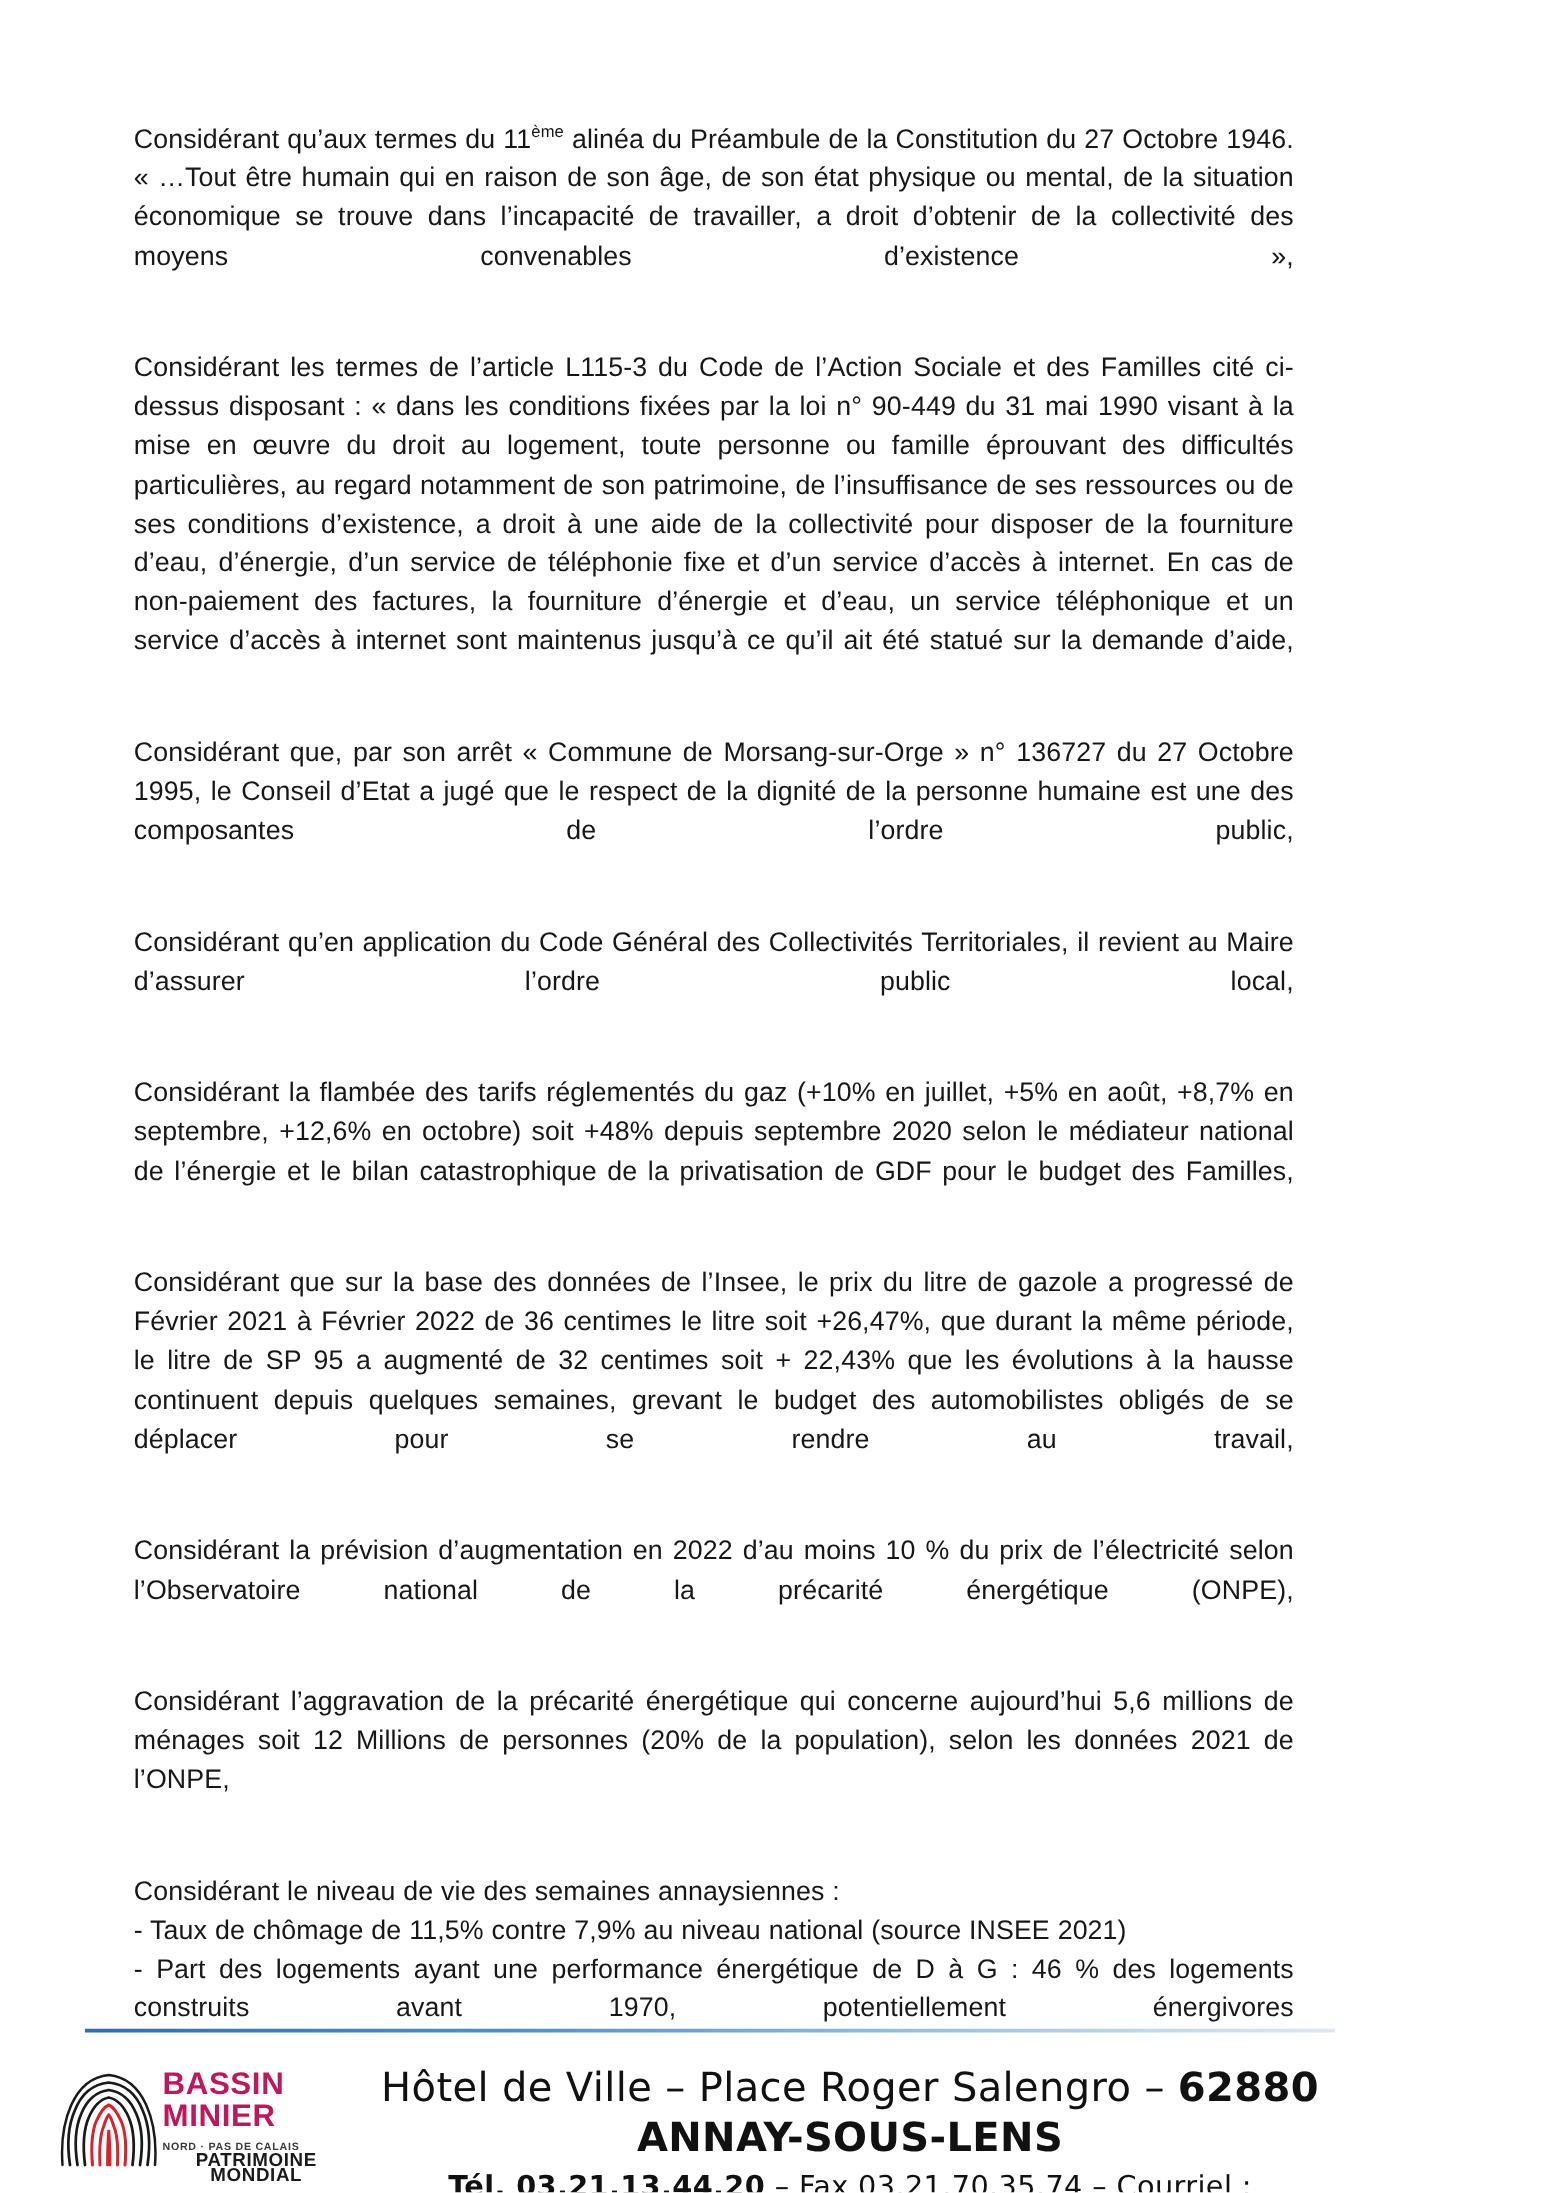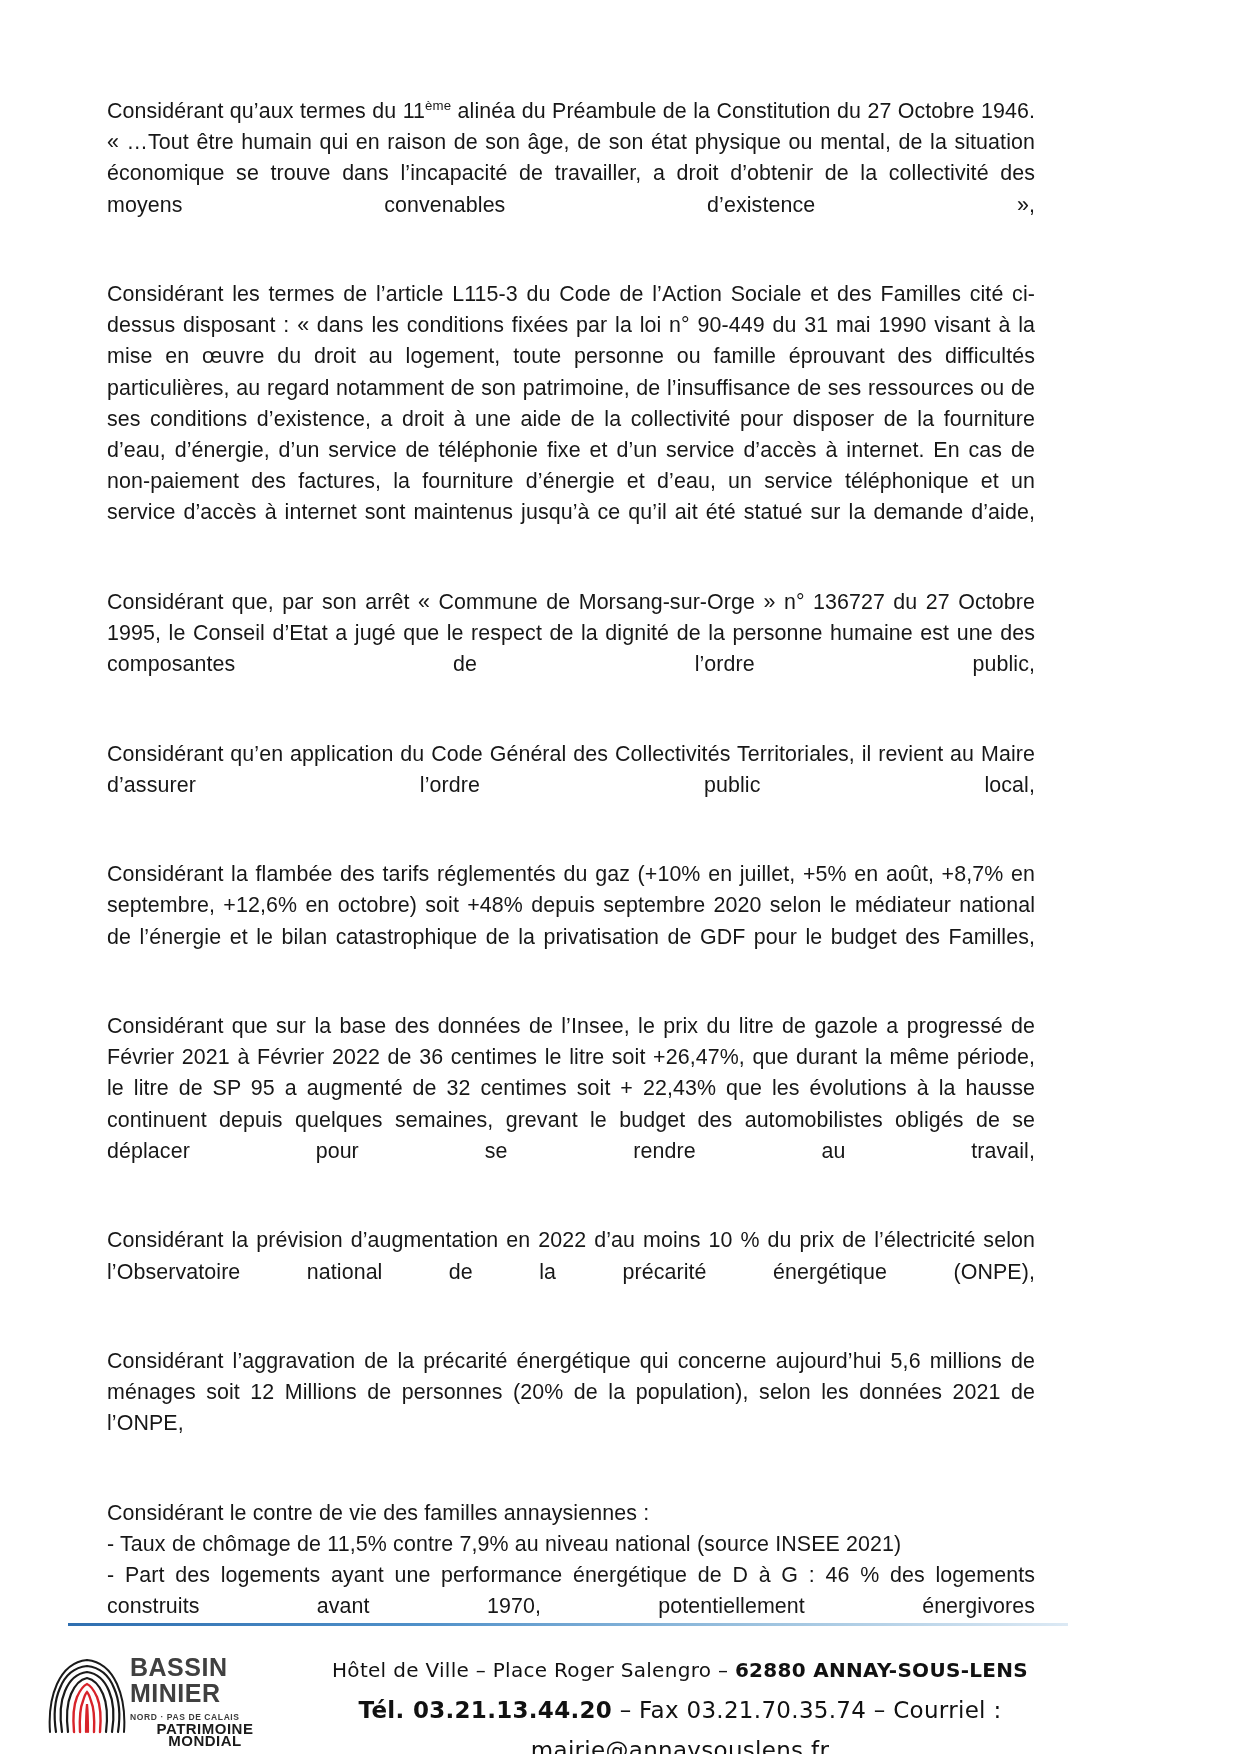--- a/index.html
+++ b/index.html
@@ -93,21 +93,21 @@
     left: 82px;
     top: 2px;
     width: 150px;
   }
   .logo-bassin, .logo-minier {
     font-family: "Liberation Sans", sans-serif;
     font-weight: bold;
     font-size: 25px;
     line-height: 26px;
     letter-spacing: 0.5px;
-    color: #404040;
+    color: #be185d;
   }
   .logo-sub1 {
     font-family: "Liberation Sans", sans-serif;
     font-weight: bold;
     font-size: 8.5px;
     line-height: 12px;
     letter-spacing: 0.6px;
     color: #3a3a3a;
     margin-top: 5px;
   }
@@ -124,21 +124,21 @@
   .footer-contact {
     position: absolute;
     left: 240px;
     top: 2px;
     width: 880px;
     text-align: center;
     font-family: "DejaVu Sans", sans-serif;
     color: #111111;
   }
   .footer-line {
-    font-size: 20px;
+    font-size: 32px;
     line-height: 40px;
     letter-spacing: 0.3px;
   }
   .footer-line .bold {
     font-weight: bold;
   }
   .footer-line.second {
     font-size: 23px;
   }
 </style>
@@ -160,21 +160,21 @@
 
     <p class="para">Considérant la flambée des tarifs réglementés du gaz (+10% en juillet, +5% en août, +8,7% en septembre, +12,6% en octobre) soit +48% depuis septembre 2020 selon le médiateur national de l’énergie et le bilan catastrophique de la privatisation de GDF pour le budget des Familles,</p>
 
     <p class="para">Considérant que sur la base des données de l’Insee, le prix du litre de gazole a progressé de Février 2021 à Février 2022 de 36 centimes le litre soit +26,47%, que durant la même période, le litre de SP 95 a augmenté de 32 centimes soit + 22,43% que les évolutions à la hausse continuent depuis quelques semaines, grevant le budget des automobilistes obligés de se déplacer pour se rendre au travail,</p>
 
     <p class="para">Considérant la prévision d’augmentation en 2022 d’au moins 10 % du prix de l’électricité selon l’Observatoire national de la précarité énergétique (ONPE),</p>
 
     <p class="para">Considérant l’aggravation de la précarité énergétique qui concerne aujourd’hui 5,6 millions de ménages soit 12 Millions de personnes (20% de la population), selon les données 2021 de l’ONPE,</p>
 
     <div class="para">
-      <span class="listline">Considérant le contre de vie des familles annaysiennes :</span>
+      <span class="listline">Considérant le niveau de vie des semaines annaysiennes :</span>
       <span class="listline">- Taux de chômage de 11,5% contre 7,9% au niveau national (source INSEE 2021)</span>
       <span>- Part des logements ayant une performance énergétique de D à G : 46 % des logements construits avant 1970, potentiellement énergivores</span>
     </div>
 
   </div>
 
   <div class="footer-rule"></div>
 
   <div class="footer">
 

